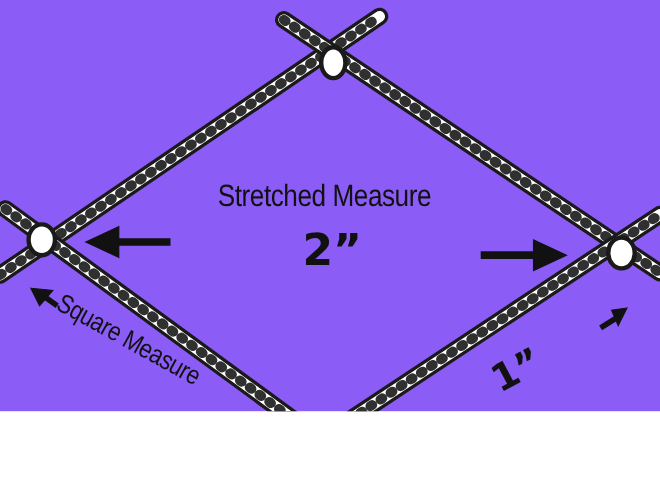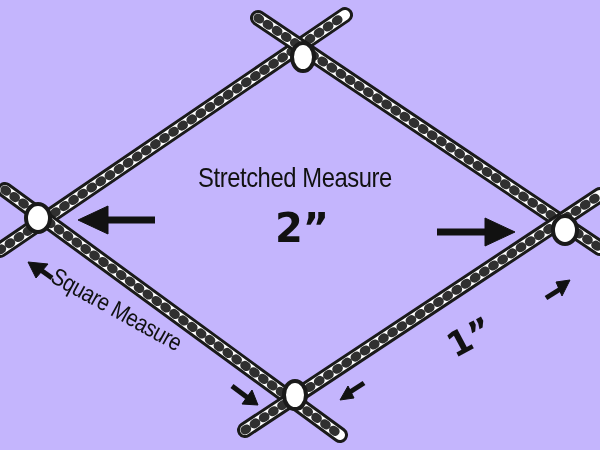--- a/index.html
+++ b/index.html
@@ -1,16 +1,16 @@
 <!DOCTYPE html>
 <html><head>
 <meta charset="utf-8">
 <style>
   html,body{margin:0;padding:0;background:#fff;}
-  .stage{position:relative;width:600px;height:450px;overflow:hidden;background:#c4b5fd;font-family:"Liberation Sans",sans-serif;}
+  .stage{position:relative;width:600px;height:374px;overflow:hidden;background:#8b5cf6;font-family:"Liberation Sans",sans-serif;}
   svg{position:absolute;left:0;top:0;}
   .lbl{position:absolute;color:#111;white-space:nowrap;}
   .stretched{left:198px;top:162px;font-size:28px;transform:scaleX(0.85);transform-origin:left top;letter-spacing:-0.5px;}
   .two{left:275px;top:205px;font-size:40px;font-weight:bold;font-family:"DejaVu Sans",sans-serif;}
   .square{left:60px;top:262px;font-size:24px;transform:rotate(29deg) scaleX(0.85);transform-origin:left top;letter-spacing:-0.5px;}
   .one{left:440px;top:330px;font-size:34px;font-weight:bold;font-family:"DejaVu Sans",sans-serif;transform:rotate(-28deg);transform-origin:left top;}
 </style>
 </head>
 <body>
 

